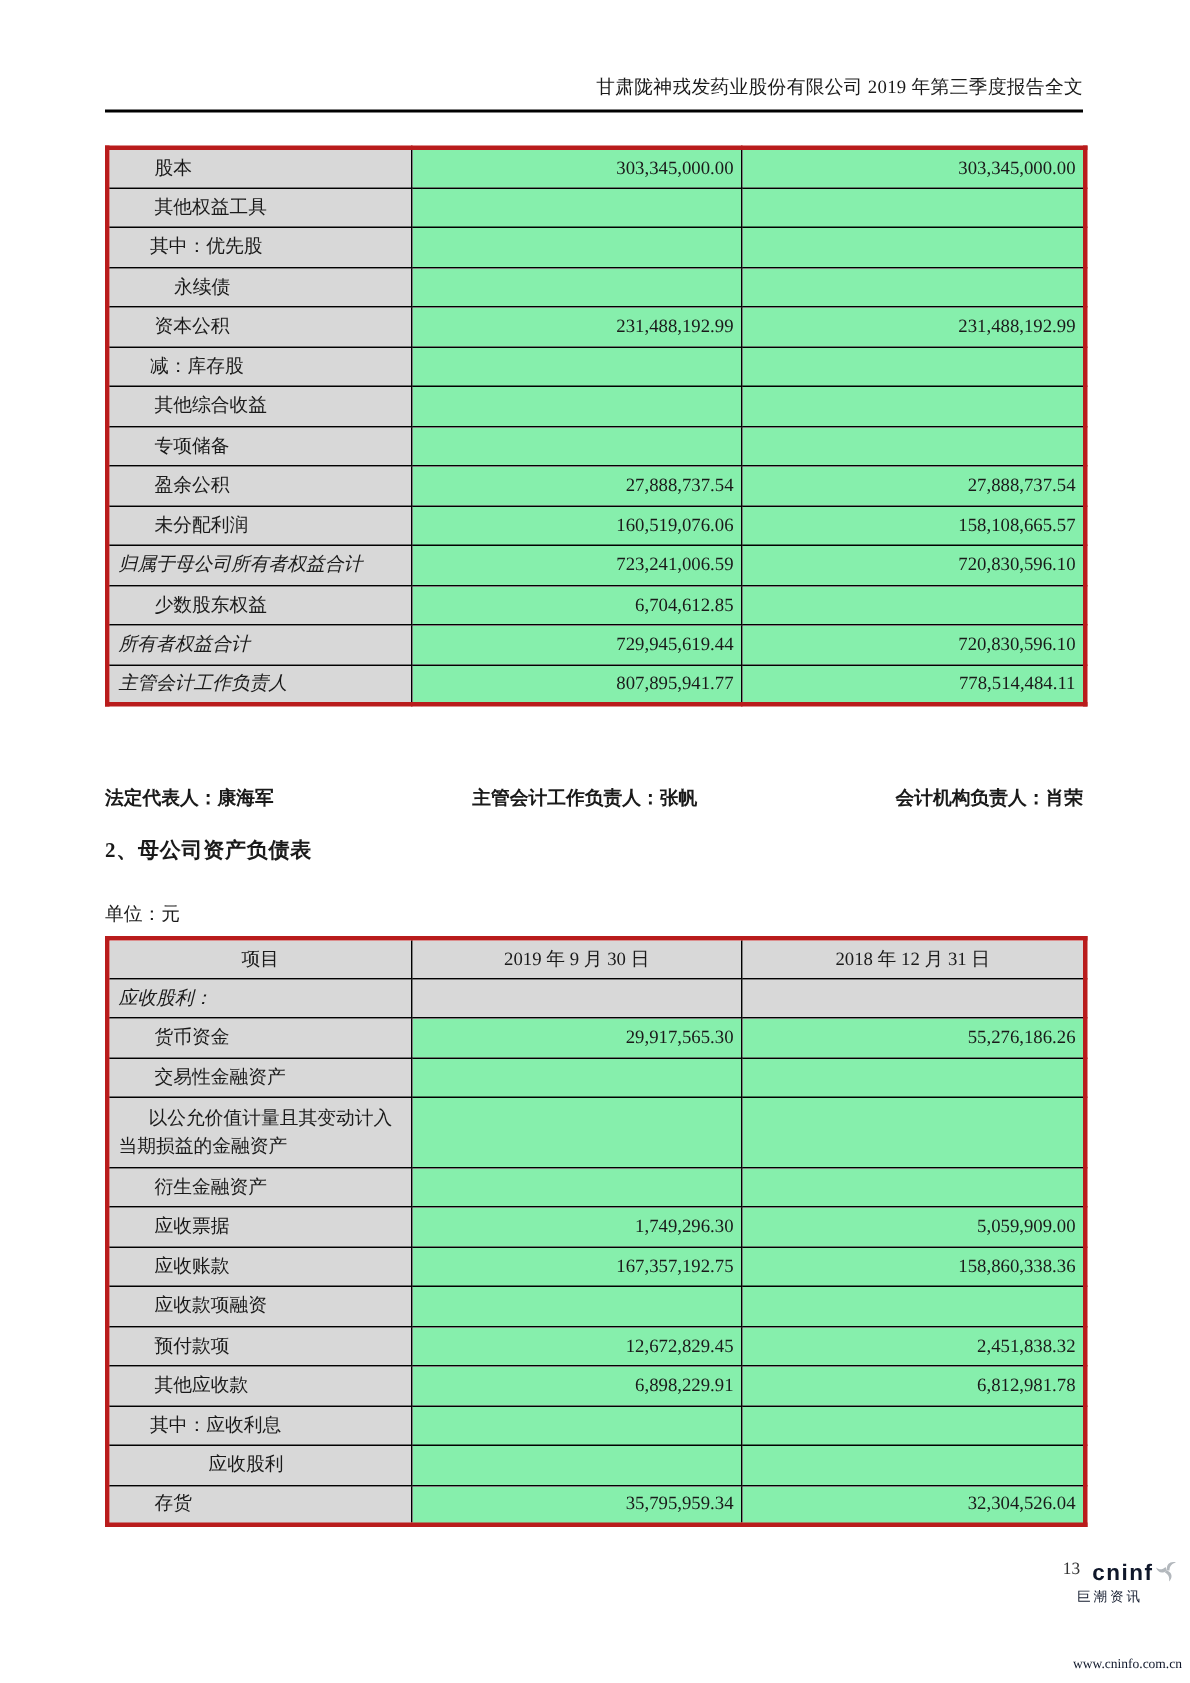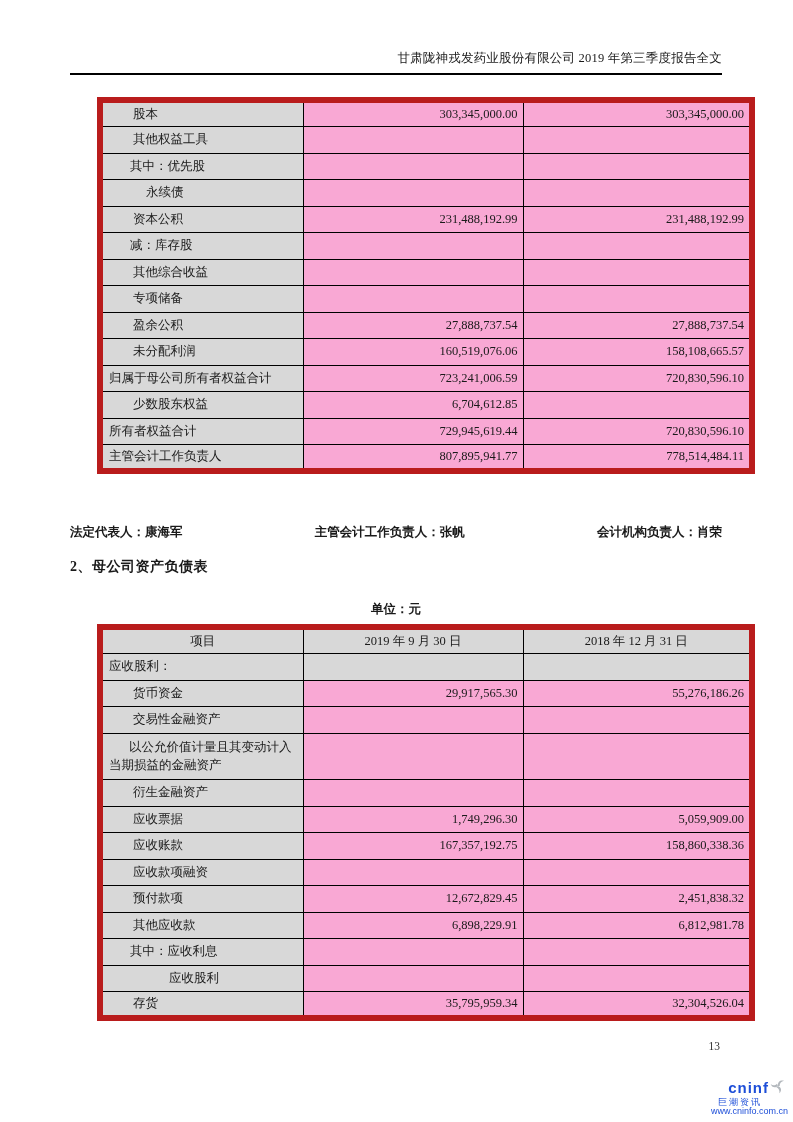--- a/index.html
+++ b/index.html
@@ -14,76 +14,76 @@
   .page-header {
     position:absolute; top:50px; left:70px; width:652px;
     text-align:right; font-size:12.5px; letter-spacing:0.2px;
   }
   .header-rule {
     position:absolute; top:73px; left:70px; width:652px; height:2px;
     background:#000;
   }
   table.fin {
     border-collapse:collapse; table-layout:fixed; width:652px;
-    border:6px solid #b91c1c;
-    margin-left:27px;
+    border:3px solid #b91c1c;
   }
   table.fin td, table.fin th {
     border:1px solid #000;
     height:26.5px;
     font-size:12.5px;
     font-weight:normal;
     vertical-align:middle;
     overflow:hidden;
   }
   td.lbl { background:#d8d8d8; word-break:break-all; line-height:1.5; }
-  td.num { text-align:right; padding-right:5px; background:#f9a8d4;
+  td.num { text-align:right; padding-right:5px; background:#86efac;
            font-variant-numeric:tabular-nums; }
   td.num.shaded { background:#d8d8d8; }
   th.hd { background:#d8d8d8; text-align:center; height:28px; }
-  .ind-0 { padding-left:6px; }
+  .ind-0 { padding-left:6px;font-style:italic; }
   .ind-1 { padding-left:30px; }
   .ind-2 { padding-left:27px; }
   .ind-3 { padding-left:66px; }
   .ind-4 { padding-left:43px; }
   .ind-hang { padding-left:6px; padding-right:2px; text-indent:20px;
               font-size:12px; line-height:1.7; padding-top:4px; padding-bottom:4px; }
   .tbl-1 { position:absolute; top:97px; left:70px; }
   .tbl-2 { position:absolute; top:624px; left:70px; }
   .signatures {
     position:absolute; top:524px; left:70px; width:652px;
     display:flex; justify-content:space-between; font-size:12.5px;font-weight:bold;
   }
   .section-title {
     position:absolute; top:558px; left:70px;
     font-size:14px; font-weight:bold; letter-spacing:0.5px;
   }
   .unit-line {
     position:absolute; top:601px; left:70px; width:652px;
-    text-align:center; font-size:12.5px;font-weight:bold;
+    text-align:left; font-size:12.5px;
   }
   .page-number {
     position:absolute; top:1040px; left:70px; width:650px;
     text-align:right; font-size:11.5px; color:#333;
   }
   .cninfo-logo {
-    position:absolute; top:1078px; right:5px; width:106px;
-    color:#1d4ed8; line-height:1.1;
+    position:absolute; top:1039px; right:5px; width:106px;
+    color:#0f172a; line-height:1.1;
   }
   .logo-row1 {
     display:flex; align-items:center; justify-content:flex-end;
     font-family:"Liberation Sans","DejaVu Sans",sans-serif;
     font-weight:bold; font-size:15px; letter-spacing:1px; padding-right:2px;
   }
   .logo-row2 {
     text-align:right; padding-right:26px; font-size:9px; letter-spacing:2px;
   }
   .logo-row3 {
     text-align:right; font-size:9px;
-    font-family:Liberation Sans, sans-serif;
+    font-family:Liberation Serif, serif;
+    margin-top:36px;
   }
   .swirl-icon { display:inline-block; margin-left:1px; }
 </style>
 </head>
 <body>
 
 <div class="page-header">甘肃陇神戎发药业股份有限公司 2019 年第三季度报告全文</div>
 <div class="header-rule"></div>
 
 <table class="fin tbl-1">

